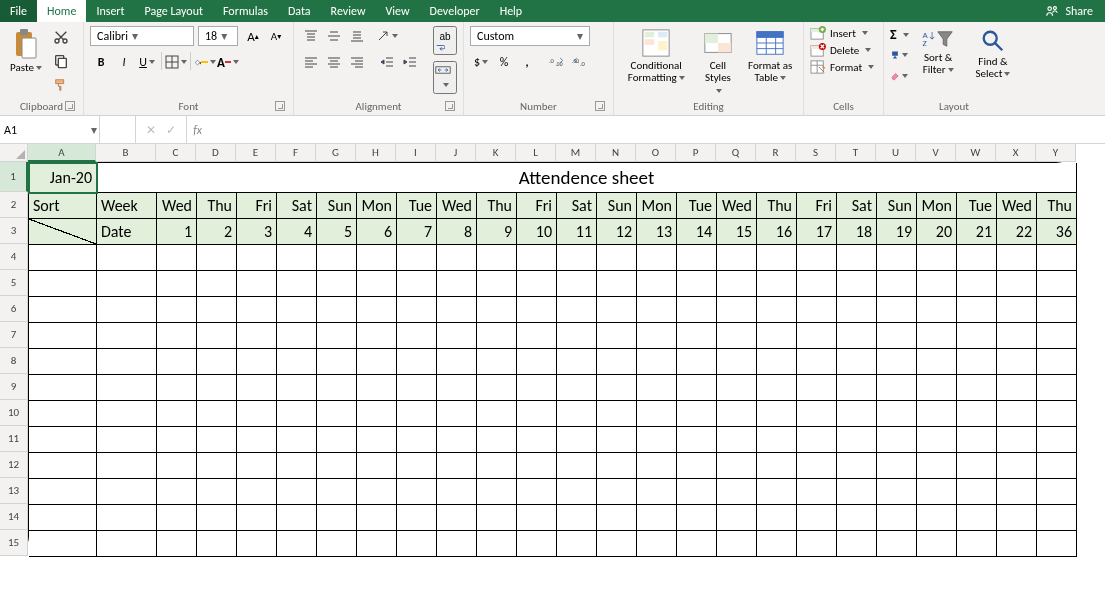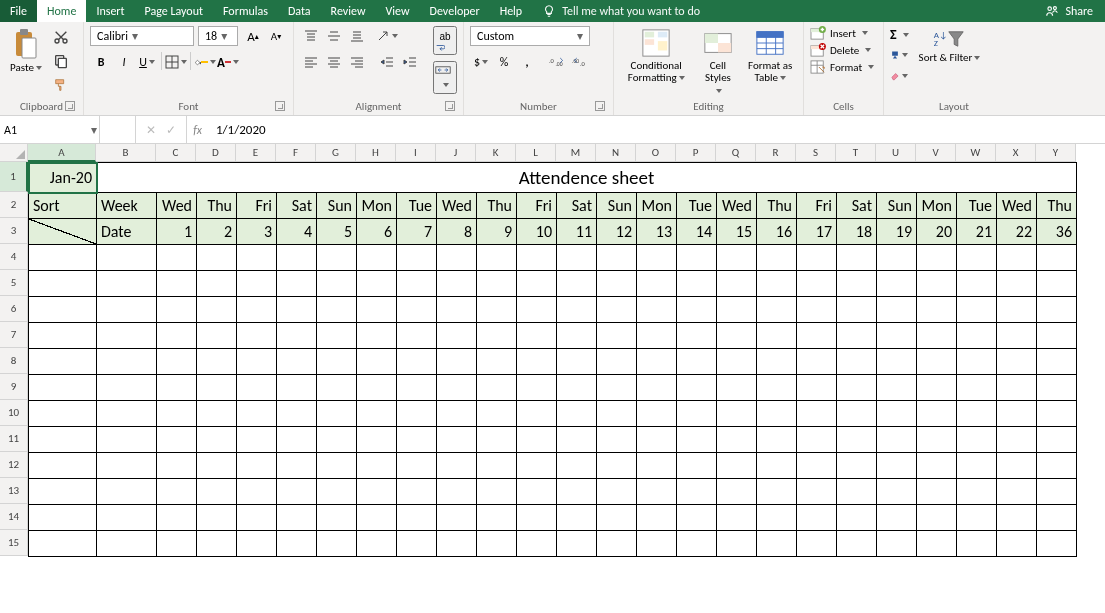--- a/index.html
+++ b/index.html
@@ -66,26 +66,20 @@
   <div class="tab file">File</div>
   <div class="tab active">Home</div>
   <div class="tab">Insert</div>
   <div class="tab">Page Layout</div>
   <div class="tab">Formulas</div>
   <div class="tab">Data</div>
   <div class="tab">Review</div>
   <div class="tab">View</div>
   <div class="tab">Developer</div>
   <div class="tab">Help</div>
-  <div class="tellme">
-    <svg width="14" height="14" viewBox="0 0 24 24" fill="none" stroke="#fff" stroke-width="2">
-        <path d="M9 18h6M10 21h4M12 3a6 6 0 0 0-4 10.5V16h8v-2.5A6 6 0 0 0 12 3z"></path>
-      </svg>
-    <span>Tell me what you want to do</span>
-  </div>
   <div class="spacer"></div>
   <div class="share">
     <svg width="14" height="14" viewBox="0 0 24 24" fill="none" stroke="#fff" stroke-width="2">
         <circle cx="8" cy="8" r="3"></circle>
         <path d="M3 20c0-2.8 2.2-5 5-5s5 2.2 5 5"></path>
         <circle cx="17" cy="7" r="2.5"></circle>
         <path d="M13 15c.4-2 2-3.5 4-3.5s3.6 1.5 4 3.5"></path>
       </svg>
     <span>Share</span>
   </div>
@@ -370,37 +364,43 @@
       </div>
       <div class="bigbtn">
         <div style="display:flex;align-items:center">
             <div class="azsort">A↓<br>Z</div>
             <svg width="18" height="22" viewBox="0 0 20 24" fill="#888" stroke="#666">
               <path d="M2 4h16l-6 8v8l-4-2v-6z"></path>
             </svg>
           </div>
         <div class="lbl"><span>Sort &amp; Filter</span><span class="caret"></span></div>
       </div>
+      <div class="bigbtn">
+        <svg width="26" height="26" viewBox="0 0 28 28" fill="none" stroke="#2b579a" stroke-width="2.5">
+            <circle cx="11" cy="11" r="7"></circle>
+            <path d="M16 16l8 8"></path>
+          </svg>
+        <div class="lbl"><span>Find &amp; Select</span><span class="caret"></span></div>
+      </div>
     </div>
     <div class="group-label">Layout</div>
   </div>
 </div>
 
 <div class="namebox-row">
   <div class="namebox">
       <span>A1</span>
       <span class="dd">▾</span>
     </div>
   <div class="fxgap"></div>
   <div class="fxbtns">
     <span>✕</span>
     <span>✓</span>
   </div>
   <div class="fxlabel">fx</div>
-  <div class="fbar">1/1/2020</div>
 </div>
 
 <div class="sheet" style="height:470px">
   <div class="corner"></div>
   <div class="colheads" id="colheads">
       <div class="ch sel" style="width: 68px;">A</div>
       <div class="ch" style="width: 60px;">B</div>
       <div class="ch" style="width: 40px;">C</div>
       <div class="ch" style="width: 40px;">D</div>
       <div class="ch" style="width: 40px;">E</div>
@@ -435,21 +435,21 @@
       <div class="rh" style="height: 26px;">7</div>
       <div class="rh" style="height: 26px;">8</div>
       <div class="rh" style="height: 26px;">9</div>
       <div class="rh" style="height: 26px;">10</div>
       <div class="rh" style="height: 26px;">11</div>
       <div class="rh" style="height: 26px;">12</div>
       <div class="rh" style="height: 26px;">13</div>
       <div class="rh" style="height: 26px;">14</div>
       <div class="rh" style="height: 26px;">15</div>
     </div>
-  <div class="grid" id="grid" style="border-top: 1px solid rgb(0, 0, 0); border-left: 1px solid rgb(0, 0, 0);">
+  <div class="grid" id="grid" style="border-top: 1px solid rgb(0, 0, 0); border-left: 1px solid rgb(0, 0, 0); border-radius: 21px;">
       <div class="grow">
         <div class="cell h right a1" style="width: 68px; height: 30px;">Jan-20</div>
         <div class="cell title" style="width: 980px; height: 30px;">Attendence sheet</div>
       </div>
       <div class="grow">
         <div class="cell h" style="width: 68px; height: 26px;">Sort</div>
         <div class="cell h" style="width: 60px; height: 26px;">Week</div>
         <div class="cell h right" style="width: 40px; height: 26px;">Wed</div>
         <div class="cell h right" style="width: 40px; height: 26px;">Thu</div>
         <div class="cell h right" style="width: 40px; height: 26px;">Fri</div>

